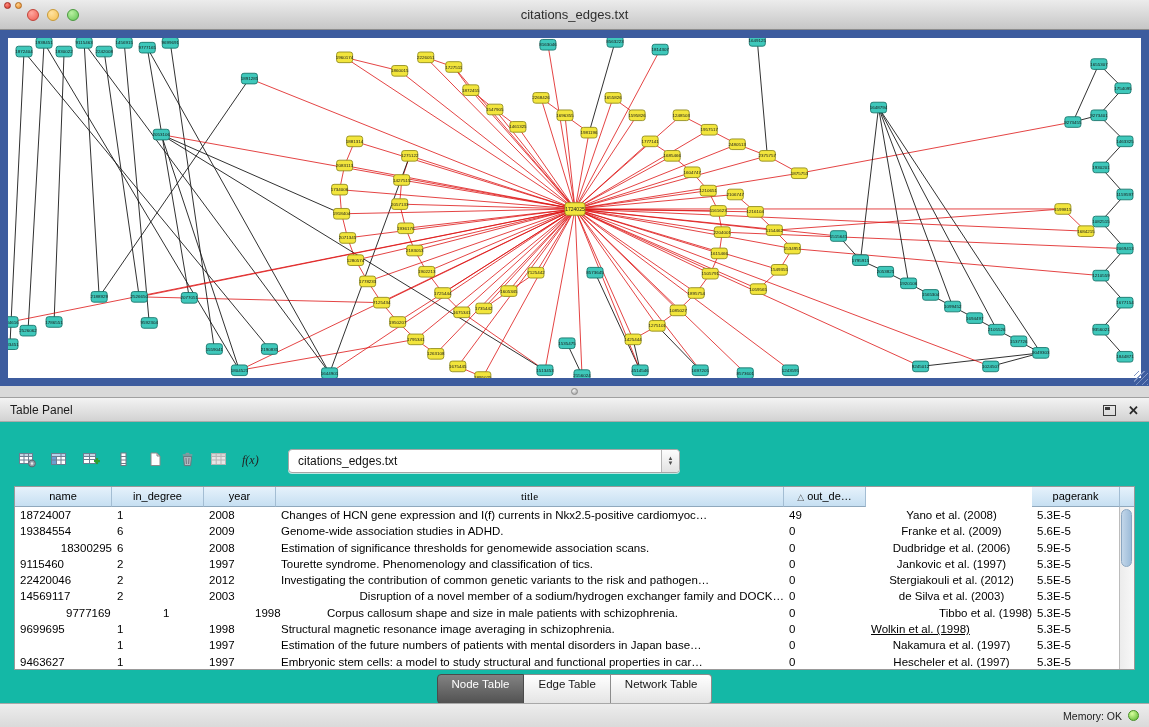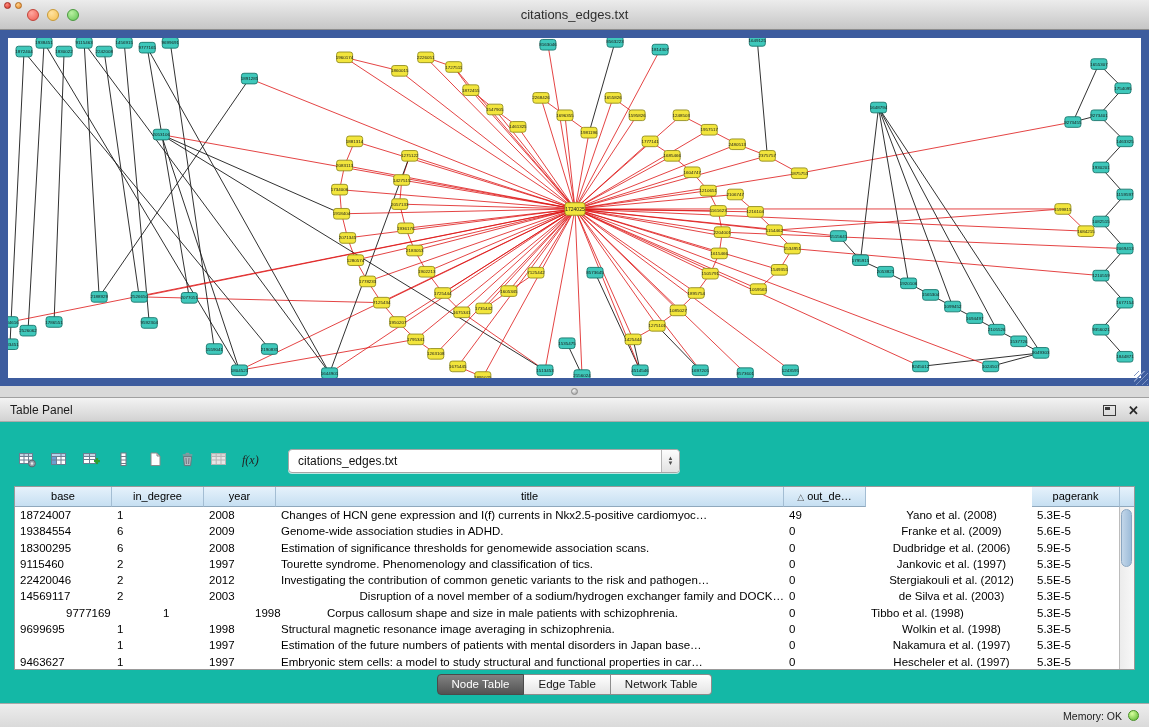--- a/index.html
+++ b/index.html
@@ -67,21 +67,21 @@
   .tbody { position:absolute; left:0; right:0; top:20px; bottom:0; overflow:hidden; background:#fff; }
   .tr { display:flex; height:16.3px; }
   .td { font-size:11.5px; color:#000; line-height:16.3px; padding-left:5px;
     white-space:nowrap; overflow:hidden; }
   .scrollbar { position:absolute; right:0; top:20px; bottom:0; width:15px;
     background:linear-gradient(to right,#ececec,#f8f8f8); border-left:1px solid #bcbcbc; }
   .scroll-thumb { position:absolute; left:1px; top:2px; width:11px; height:58px; border-radius:6px;
     background:linear-gradient(to right,#c2d6e9,#9dbcd9); border:1px solid #8ba7c2; }
 
   .tabs { position:absolute; top:251px; left:0; right:0; display:flex; justify-content:center; }
-  .tab-seg { height:21px; line-height:19px; padding:0 14px; font-size:11.5px; color:#161616;
+  .tab-seg { height:30px; line-height:19px; padding:0 14px; font-size:11.5px; color:#161616;
     background:linear-gradient(#ffffff,#e4e4e4); border:1px solid #8c8c8c; border-left:none; }
   .tab-seg:first-child { border-left:1px solid #8c8c8c; border-radius:4px 0 0 4px; }
   .tab-seg:last-child { border-radius:0 4px 4px 0; }
   .tab-seg.active { background:linear-gradient(#828282,#525252); color:#ffffff; border-color:#4a4a4a; }
 
   
   .statusbar { position:absolute; top:703px; left:0; width:1149px; height:24px;
     background:linear-gradient(#ededed,#dadada); border-top:1px solid #a8a8a8;
     display:flex; align-items:center; justify-content:flex-end; padding-right:10px; }
   .mem-label { font-size:10.5px; color:#222; margin-right:6px; }
@@ -882,24 +882,24 @@
           <span>citations_edges.txt</span>
           <span class="combo-stepper">
               <span>▲</span>
               <span>▼</span>
             </span>
         </div>
       </div>
 
       <div class="dtable">
         <div class="thead" id="thead">
-            <div class="th" style="width: 97px;"><span>base</span></div>
+            <div class="th" style="width: 97px;"><span>name</span></div>
             <div class="th" style="width: 92px;"><span>in_degree</span></div>
             <div class="th" style="width: 72px;"><span>year</span></div>
-            <div class="th" style="flex: 1 1 0%;"><span>title</span></div>
+            <div class="th" style="flex: 1 1 0%; font-family: Liberation Serif, serif;"><span>title</span></div>
             <div class="th" style="width: 82px;"><span class="tri">△</span><span>out_de…</span></div>
             <div class="th" style="width: 166px; margin-top: 40px;"><span>short</span></div>
             <div class="th" style="width: 88px;"><span>pagerank</span></div>
             <div class="th" style="width: 14px;"></div>
           </div>
         <div class="tbody" id="tbody">
             <div class="tr">
               <div class="td" style="width: 97px;">18724007</div>
               <div class="td" style="width: 92px;">1</div>
               <div class="td" style="width: 72px;">2008</div>
@@ -913,21 +913,21 @@
               <div class="td" style="width: 97px;">19384554</div>
               <div class="td" style="width: 92px;">6</div>
               <div class="td" style="width: 72px;">2009</div>
               <div class="td" style="flex: 1 1 0%;">Genome-wide association studies in ADHD.</div>
               <div class="td" style="width: 82px;">0</div>
               <div class="td" style="width: 166px; text-align: center;">Franke et al. (2009)</div>
               <div class="td" style="width: 88px;">5.6E-5</div>
               <div class="td" style="width: 14px;"></div>
             </div>
             <div class="tr">
-              <div class="td" style="width: 97px;">18300295</div>
+              <div class="td" style="width: 97px; text-align: right;">18300295</div>
               <div class="td" style="width: 92px;">6</div>
               <div class="td" style="width: 72px;">2008</div>
               <div class="td" style="flex: 1 1 0%;">Estimation of significance thresholds for genomewide association scans.</div>
               <div class="td" style="width: 82px;">0</div>
               <div class="td" style="width: 166px; text-align: center;">Dudbridge et al. (2006)</div>
               <div class="td" style="width: 88px;">5.9E-5</div>
               <div class="td" style="width: 14px;"></div>
             </div>
             <div class="tr">
               <div class="td" style="width: 97px;">9115460</div>
@@ -958,31 +958,31 @@
               <div class="td" style="width: 166px; text-align: center;">de Silva et al. (2003)</div>
               <div class="td" style="width: 88px;">5.3E-5</div>
               <div class="td" style="width: 14px;"></div>
             </div>
             <div class="tr">
               <div class="td" style="width: 97px; margin-left: 46px;">9777169</div>
               <div class="td" style="width: 92px;">1</div>
               <div class="td" style="width: 72px;">1998</div>
               <div class="td" style="flex: 1 1 0%;">Corpus callosum shape and size in male patients with schizophrenia.</div>
               <div class="td" style="width: 82px;">0</div>
-              <div class="td" style="width: 166px; text-align: left;">Tibbo et al. (1998)</div>
+              <div class="td" style="width: 166px; text-align: right;">Tibbo et al. (1998)</div>
               <div class="td" style="width: 88px;">5.3E-5</div>
               <div class="td" style="width: 14px;"></div>
             </div>
             <div class="tr">
               <div class="td" style="width: 97px;">9699695</div>
               <div class="td" style="width: 92px;">1</div>
               <div class="td" style="width: 72px;">1998</div>
               <div class="td" style="flex: 1 1 0%;">Structural magnetic resonance image averaging in schizophrenia.</div>
               <div class="td" style="width: 82px;">0</div>
-              <div class="td" style="width: 166px; text-align: center;">Wolkin et al. (1998)</div>
+              <div class="td" style="width: 166px;  text-decoration: underline;">Wolkin et al. (1998)</div>
               <div class="td" style="width: 88px;">5.3E-5</div>
               <div class="td" style="width: 14px;"></div>
             </div>
             <div class="tr">
               <div class="td" style="width: 97px; margin-top: 32px;">9465546</div>
               <div class="td" style="width: 92px;">1</div>
               <div class="td" style="width: 72px;">1997</div>
               <div class="td" style="flex: 1 1 0%;">Estimation of the future numbers of patients with mental disorders in Japan base…</div>
               <div class="td" style="width: 82px;">0</div>
               <div class="td" style="width: 166px; text-align: center;">Nakamura et al. (1997)</div>

